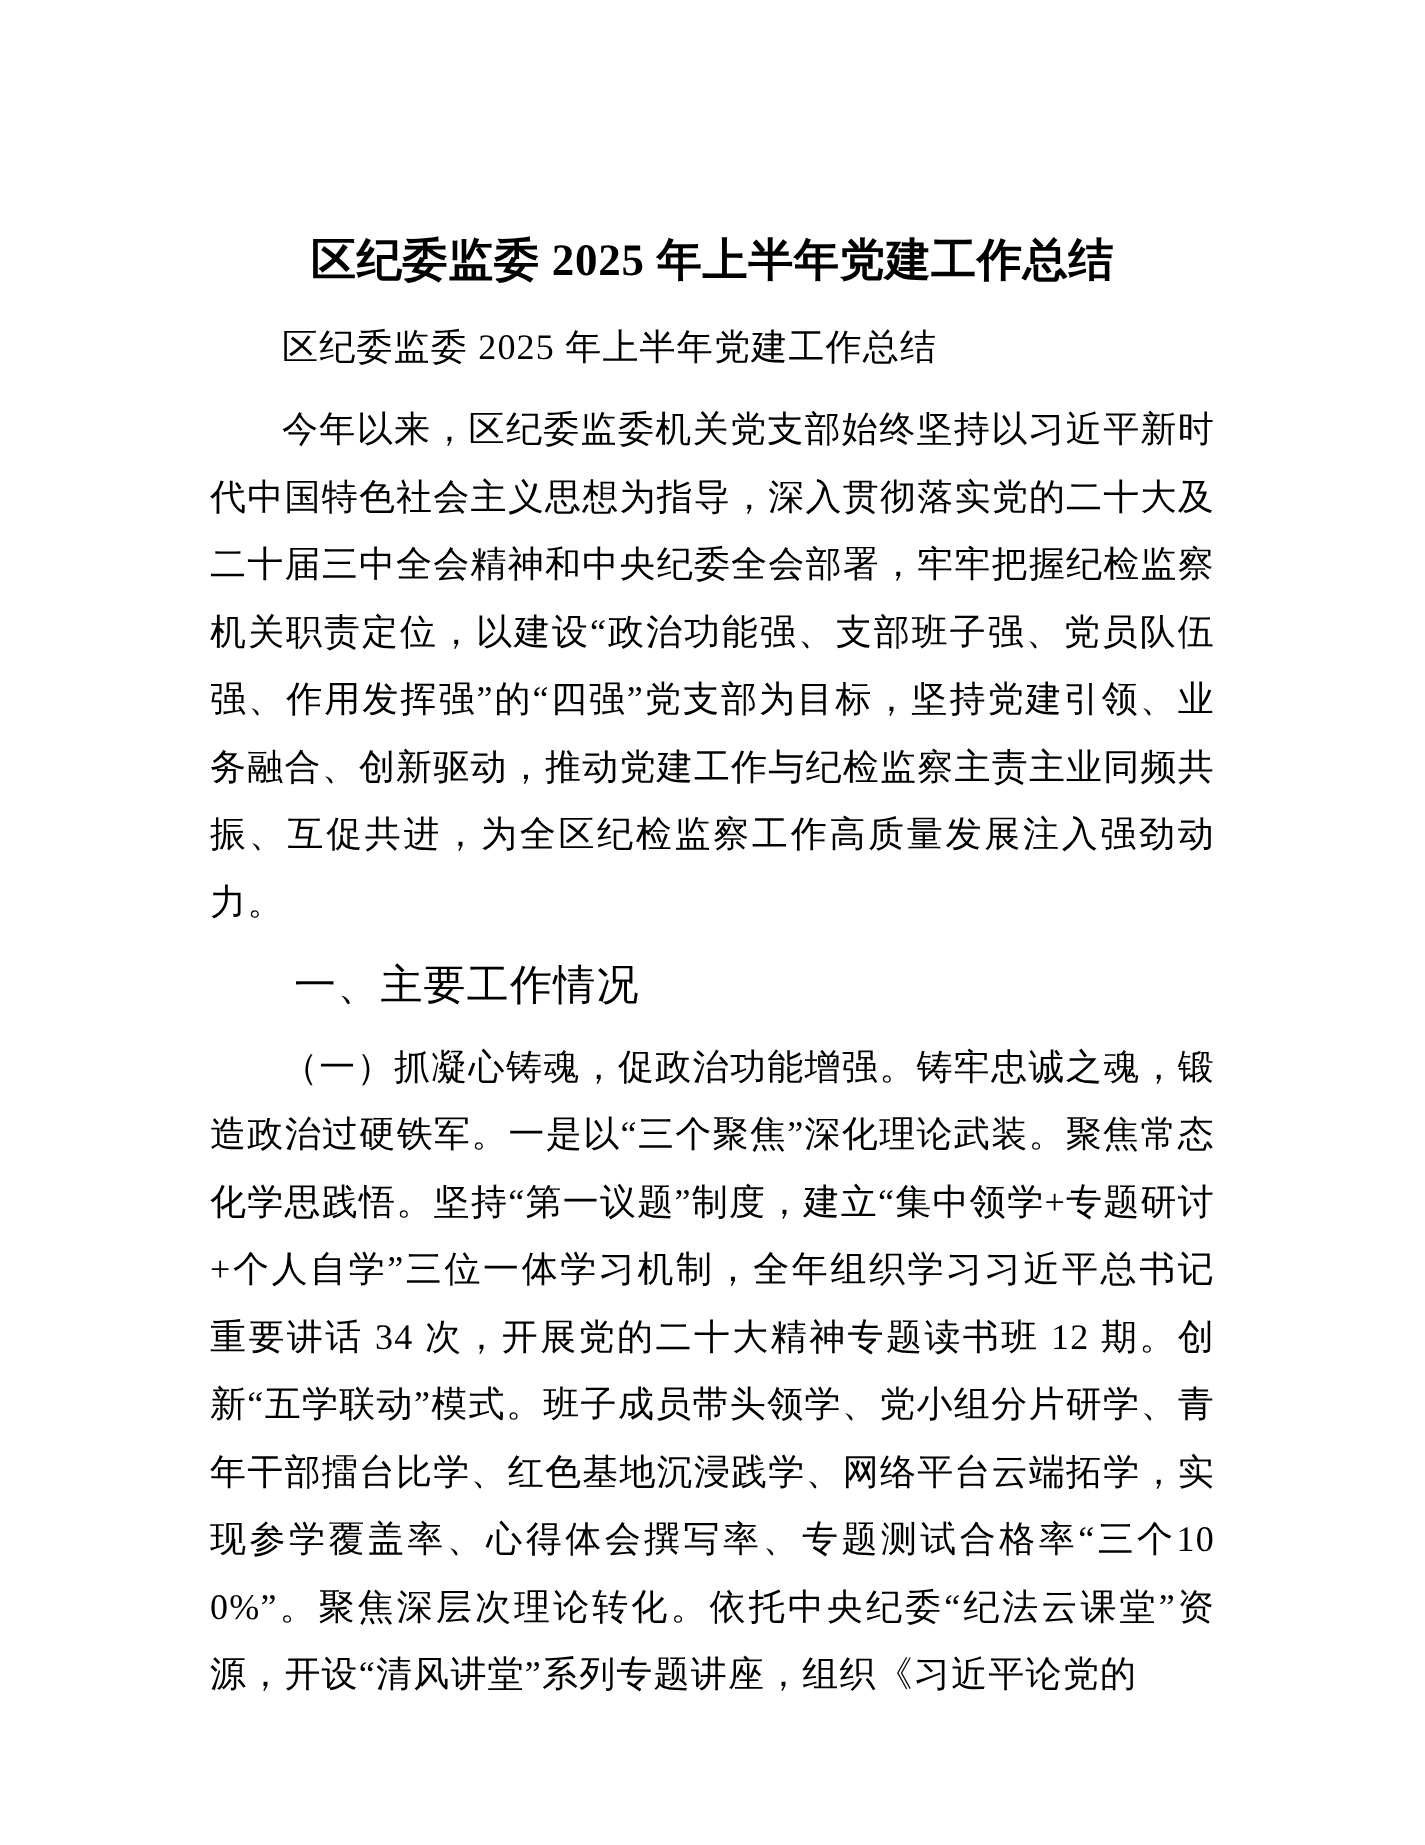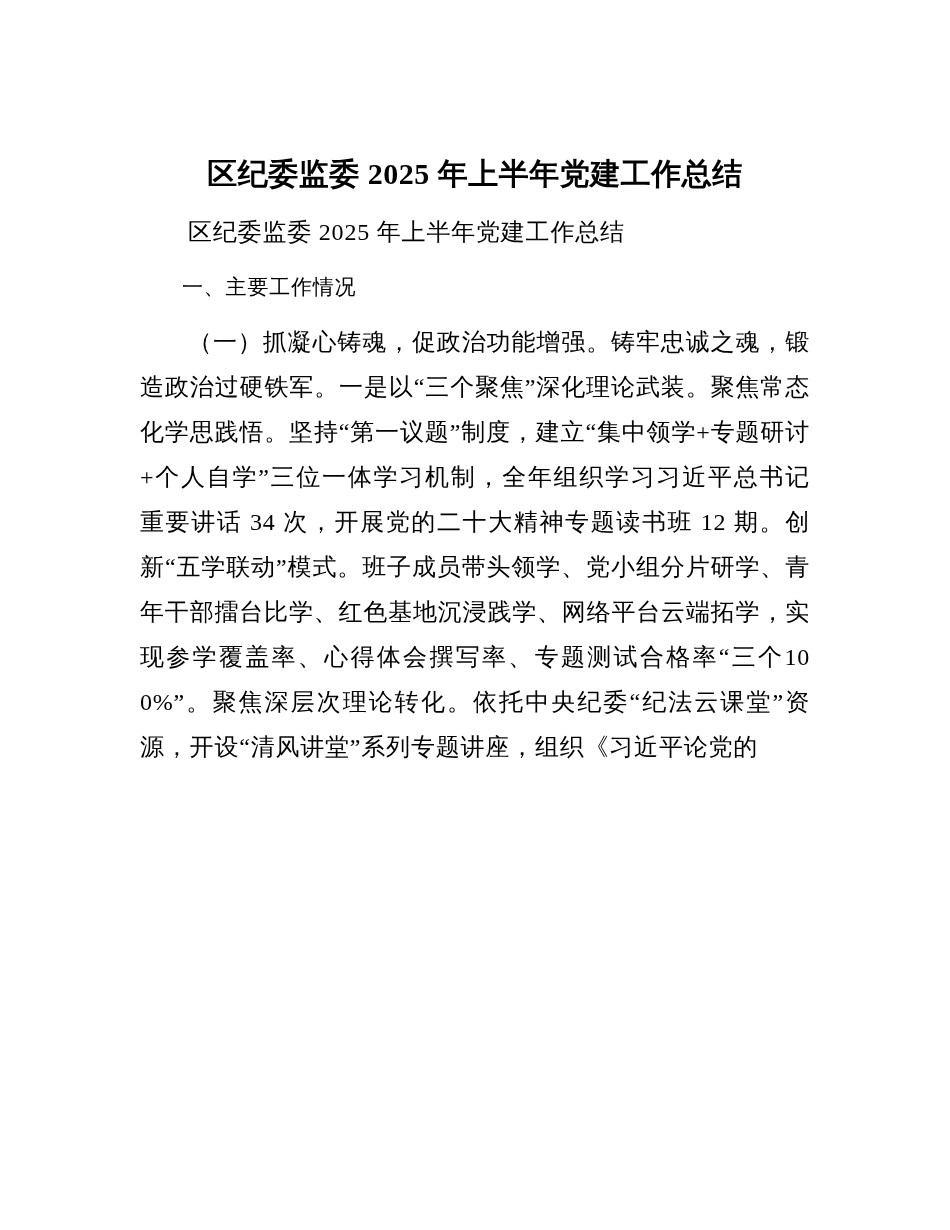--- a/index.html
+++ b/index.html
@@ -28,32 +28,33 @@
   .para {
     font-size: 24px;
     line-height: 45px;
     text-align: justify;
     text-indent: 2em;
     margin-bottom: 10px;
     letter-spacing: 0.8px;
     word-break: break-all;
   }
   .section-heading {
-    font-size: 21px;
+    font-size: 28px;
     line-height: 45px;
     text-indent: 2em;
     margin-bottom: 10px;
     letter-spacing: 0.8px;
   }
 </style>
 </head>
 <body>
 
 <div class="page">
   <h1 class="doc-title">区纪委监委 2025 年上半年党建工作总结</h1>
 
   <p class="para">区纪委监委 2025 年上半年党建工作总结</p>
 
+  <p class="para">今年以来，区纪委监委机关党支部始终坚持以习近平新时代中国特色社会主义思想为指导，深入贯彻落实党的二十大及二十届三中全会精神和中央纪委全会部署，牢牢把握纪检监察机关职责定位，以建设“政治功能强、支部班子强、党员队伍强、作用发挥强”的“四强”党支部为目标，坚持党建引领、业务融合、创新驱动，推动党建工作与纪检监察主责主业同频共振、互促共进，为全区纪检监察工作高质量发展注入强劲动力。</p>
 
   <p class="section-heading">一、主要工作情况</p>
 
   <p class="para">（一）抓凝心铸魂，促政治功能增强。铸牢忠诚之魂，锻造政治过硬铁军。一是以“三个聚焦”深化理论武装。聚焦常态化学思践悟。坚持“第一议题”制度，建立“集中领学+专题研讨+个人自学”三位一体学习机制，全年组织学习习近平总书记重要讲话 34 次，开展党的二十大精神专题读书班 12 期。创新“五学联动”模式。班子成员带头领学、党小组分片研学、青年干部擂台比学、红色基地沉浸践学、网络平台云端拓学，实现参学覆盖率、心得体会撰写率、专题测试合格率“三个100%”。聚焦深层次理论转化。依托中央纪委“纪法云课堂”资源，开设“清风讲堂”系列专题讲座，组织《习近平论党的</p>
 </div>
 
 </body></html>

